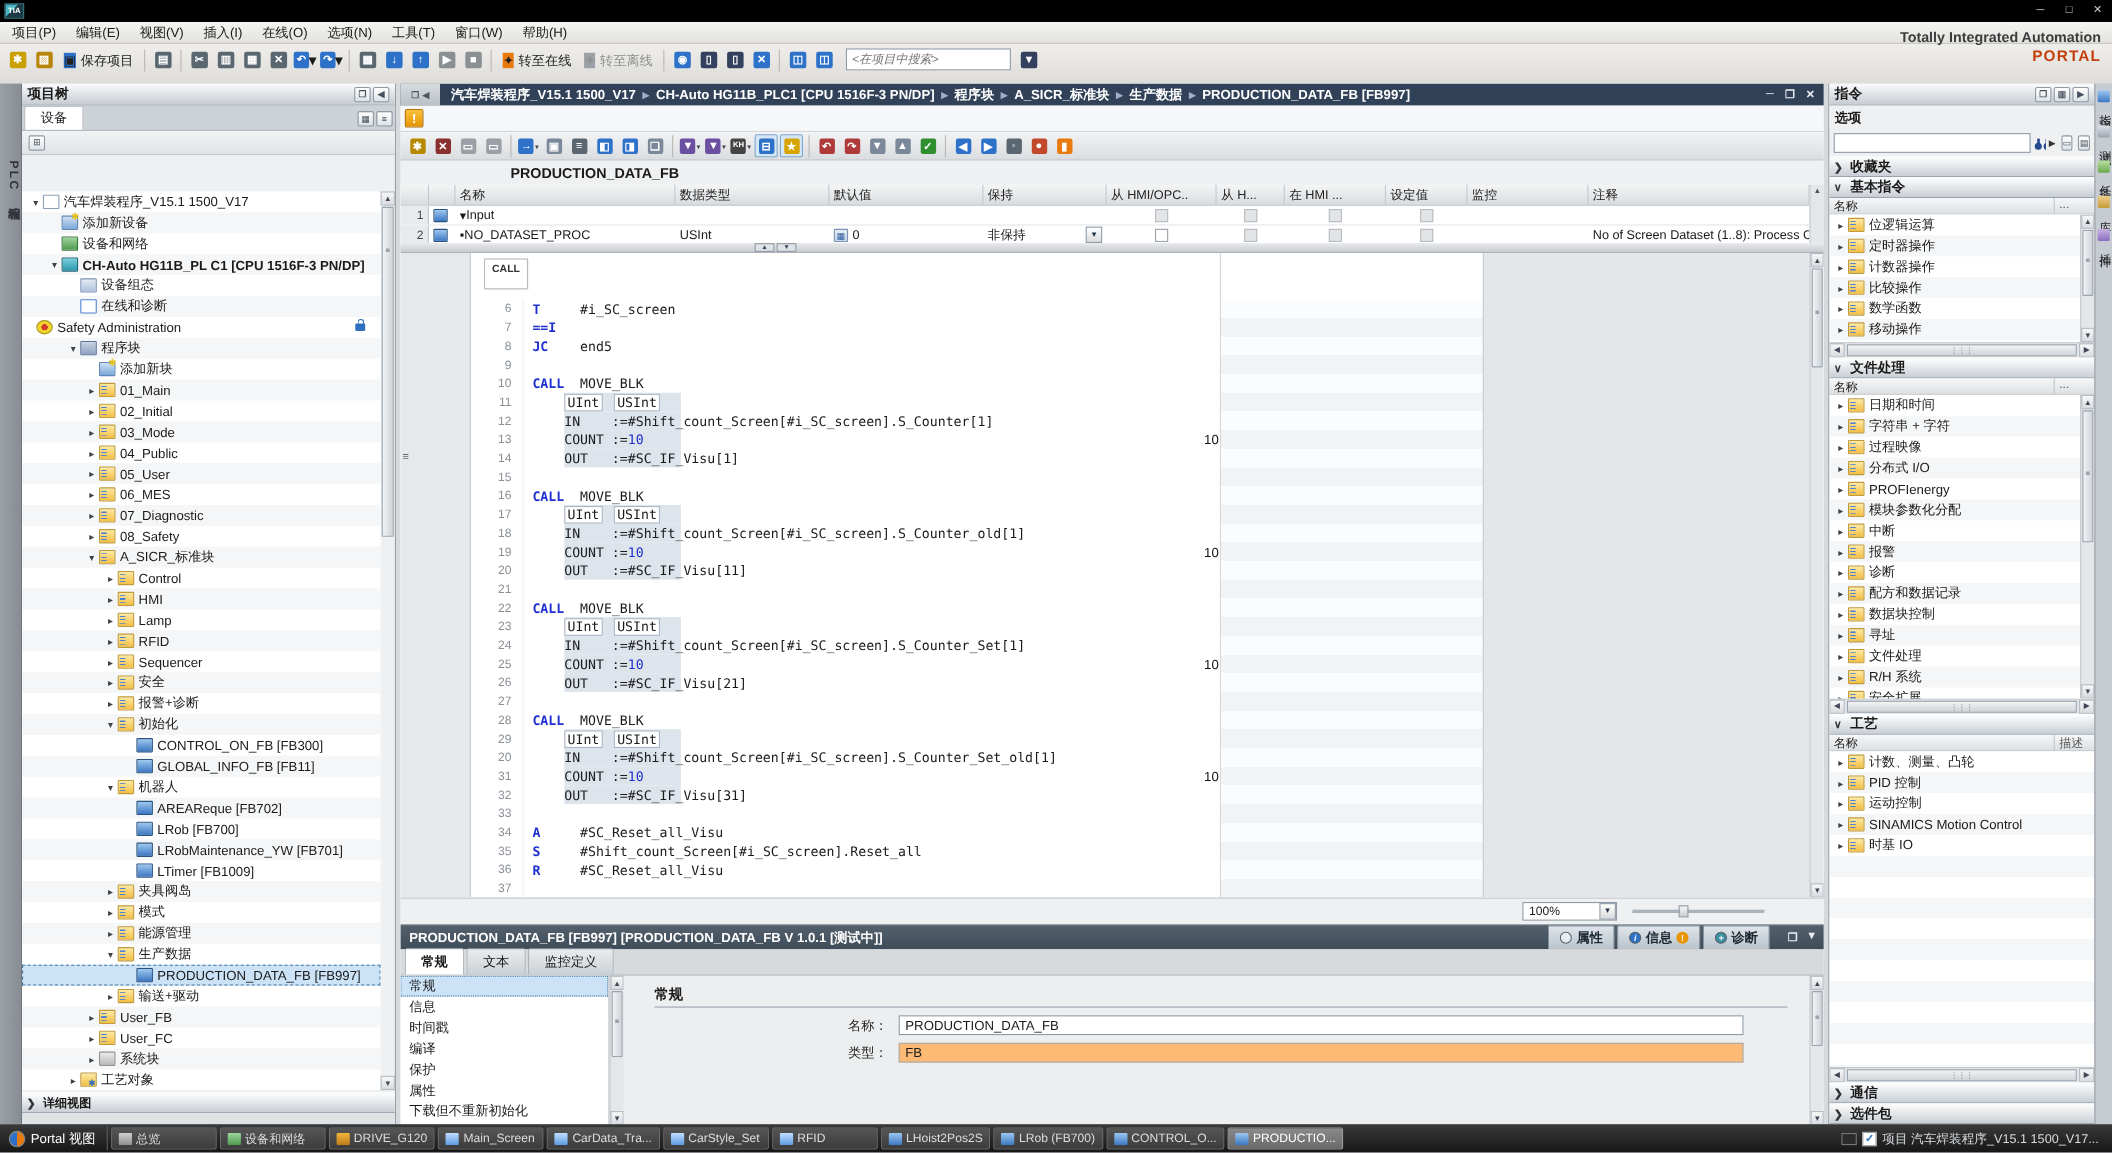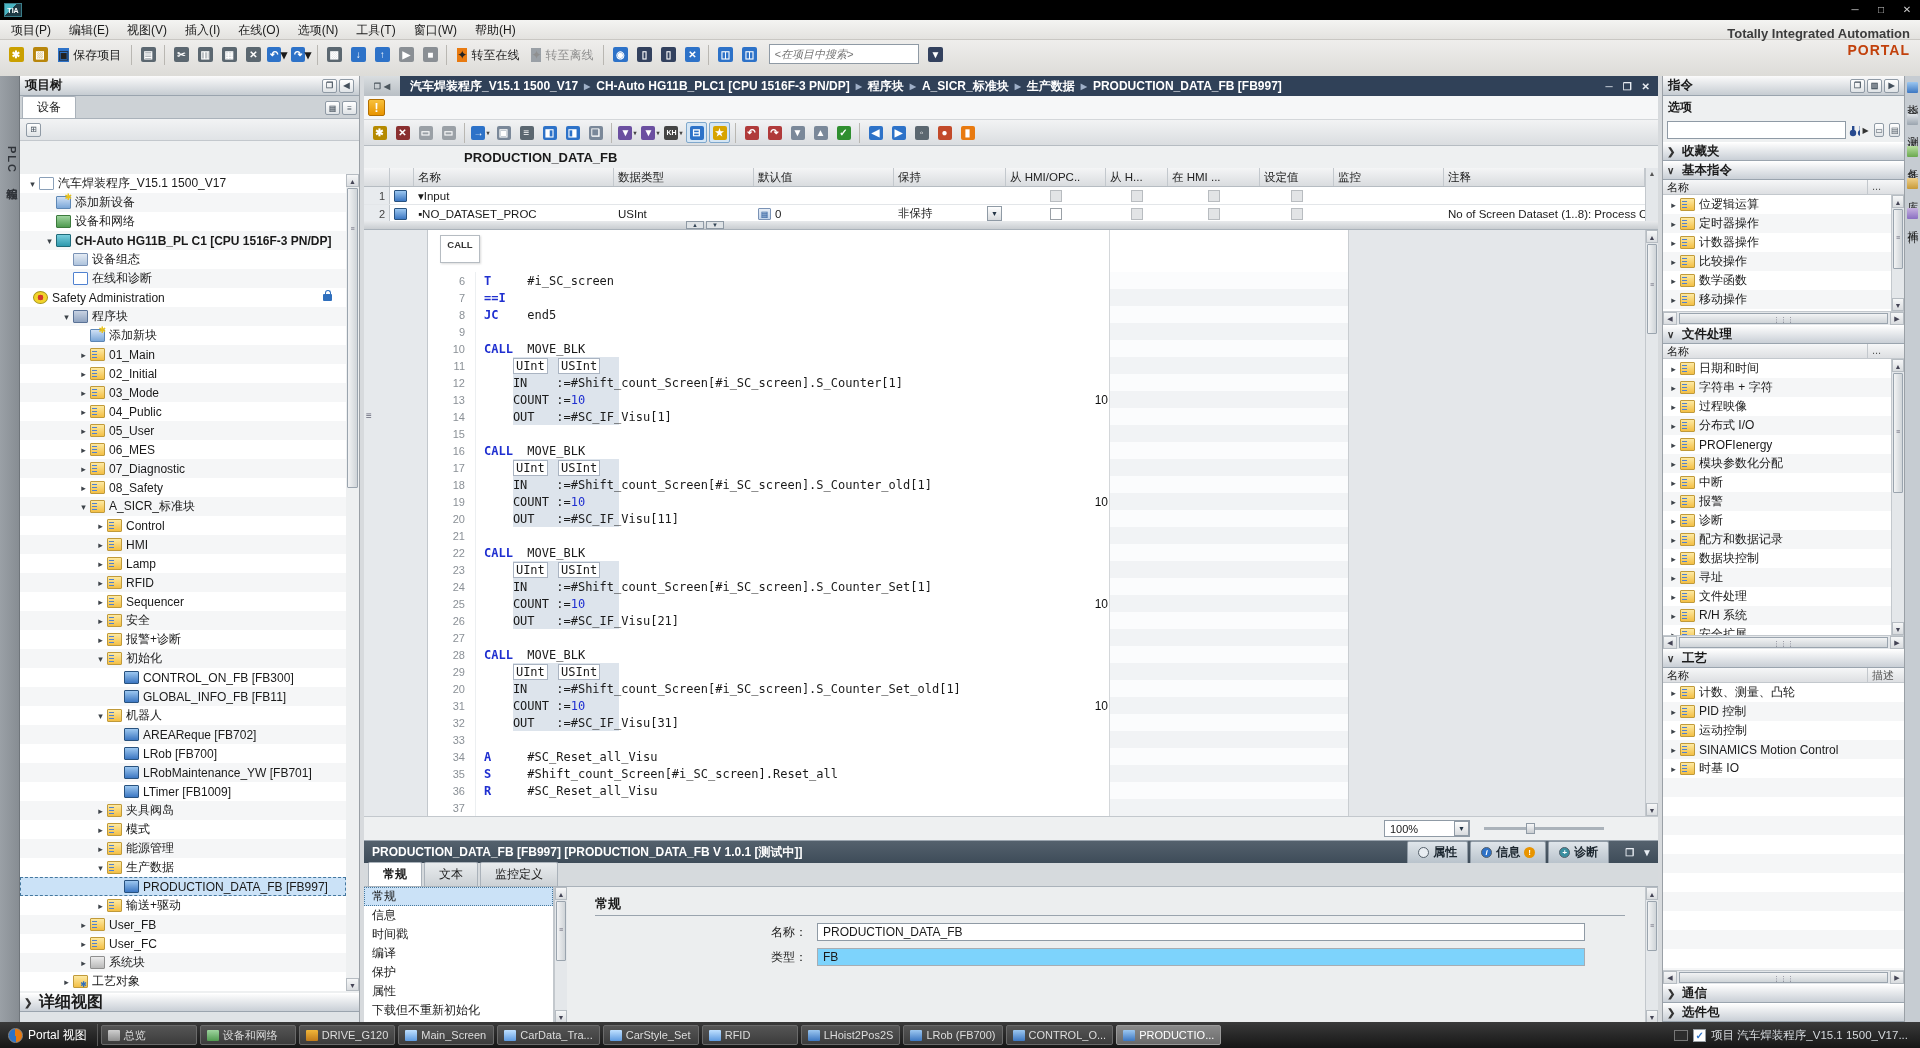--- a/index.html
+++ b/index.html
@@ -152,21 +152,21 @@
   #pnav{position:absolute;left:0;top:0;width:190px;height:100%;background:#fff;border-right:1px solid #c3c8cd;overflow:hidden}
   .pni{height:19px;display:flex;align-items:center;padding-left:8px;font-size:12px;white-space:nowrap}
   .pni.on{background:#cbe2f7;outline:1px dotted #44789f;outline-offset:-1px}
   #pnavsb{position:absolute;left:190px;top:0;width:13px;height:100%}
   #pcontent{position:absolute;left:203px;top:0;right:13px;height:100%;background:#eceeef;overflow:hidden}
   #psec{font-weight:bold;font-size:13px;margin:8px 0 2px 28px}
   #pcontent hr{border:none;border-top:1px solid #9aa4ae;margin:0 20px 6px 28px}
   .frow{display:flex;align-items:center;margin:7px 60px 0 0}
   .flabel{width:250px;text-align:right;padding-right:10px;color:#222}
   .fval{flex:1;height:18px;border:1px solid #8f9aa5;background:#fff;display:flex;align-items:center;padding-left:5px;font-size:12px}
-  .fval.ro{background:#7dd3fc;border-color:#a7adb3}
+  .fval.ro{background:#fdba74;border-color:#a7adb3}
   .fval .ddbtn{height:16px}
   #pbodysb{position:absolute;right:0;top:0;width:13px;height:100%}
 
   
   #instr{left:1662px;top:76px;width:242px;height:946px;background:#eef0f1;border-left:1px solid #9aa0a6;display:flex;flex-direction:column;overflow:hidden}
   #ioptions{height:22px;display:flex;align-items:center;font-weight:bold;padding:0 5px;background:#eef0f1}
   #isearchrow{height:24px;display:flex;align-items:center;padding:0 4px;gap:3px}
   #isearch{flex:1;height:18px;border:1px solid #8f9aa5;background:#fff}
   .sech{height:19px;background:linear-gradient(#fdfdfd,#c9cfd6);border-top:1px solid #fff;border-bottom:1px solid #9aa4ae;display:flex;align-items:center;font-weight:bold;font-size:12.5px;padding:0 4px;flex:0 0 auto}
   .sech .x{width:15px;font-size:10px;color:#333;font-weight:bold}
@@ -561,21 +561,21 @@
           <span class="lbl">工艺对象</span>
         </div>
       </div>
     <div id="treesb">
       <div class="sbA">▲</div>
       <div class="sbT" style="height:300px">≡</div>
       <div class="sbA sbB">▼</div>
     </div>
     <div id="detailh" class="sech">
       <span class="x">❯</span>
-      <span style="font-size:16px">详细视图</span>
+      <span style="font-size:11px">详细视图</span>
     </div>
     <div id="belowdetail"></div>
   </div>
 
   <div id="editor" class="abs">
     <div id="bc">
       <span id="bcnub">
         <span>❐</span>
         <span>◀</span>
       </span>

